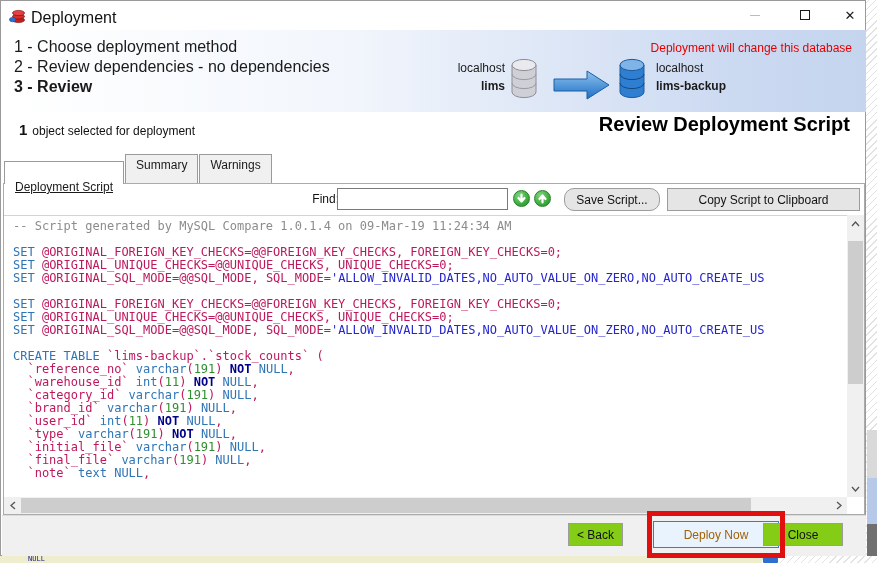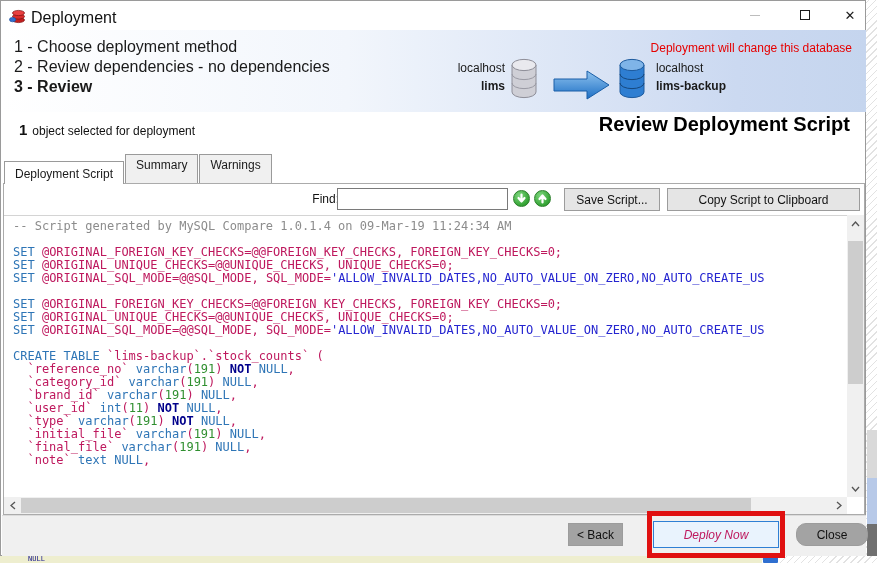--- a/index.html
+++ b/index.html
@@ -42,32 +42,32 @@
   .cyl-src { position:absolute; left:508px; top:28px; }
   .cyl-dst { position:absolute; left:616px; top:28px; }
   .flow-arrow { position:absolute; left:551px; top:40px; }
 
   .selected-line { position:absolute; left:18px; top:120px; font-size:12px; color:#111; }
   .selected-count { font-size:15px; font-weight:bold; margin-right:5px; }
   .page-title { position:absolute; right:15px; top:112px; font-size:20px; font-weight:bold; color:#000; }
 
   .tabs { position:absolute; left:3px; top:160px; height:23px; display:flex; align-items:flex-end; font-size:12px; color:#1a1a1a; }
   .tab { border:1px solid #9a9a9a; border-bottom:none; background:#f0f0f0; padding:3px 10px 3px 10px; height:30px; margin-right:1px; }
-  .tab.active { background:#ffffff; height:23px; padding-top:5px; position:relative; z-index:3; }
+  .tab.active { background:#ffffff; height:23px; padding-top:18px; position:relative; z-index:3;text-decoration:underline; }
 
   .panel { position:absolute; left:2px; top:182px; width:862px; height:332px; border:1px solid #ababab; background:#ffffff; }
   .find-label { position:absolute; left:275px; top:8px; width:60px; text-align:right; font-size:12px; color:#111; }
   .find-input { position:absolute; left:333px; top:4px; width:171px; height:22px; border:1px solid #7a7a7a; font-size:12px; padding:0 4px; background:#fff; }
   .find-circle { position:absolute; top:6px; width:17px; height:17px; border-radius:50%;
     background:radial-gradient(circle at 35% 30%, #7ed67e, #35a435 70%, #2a8c2a); border:1px solid #2a7f2a;
     display:flex; align-items:center; justify-content:center; }
   .find-next { left:509px; } .find-prev { left:530px; }
   .toolbar-btn { position:absolute; top:4px; height:23px; background:#e5e5e5; border:1px solid #9c9c9c;
     font-size:12px; color:#111; display:flex; align-items:center; justify-content:center; font-family:"Liberation Sans",sans-serif; }
-  .btn-save { left:560px; width:96px; }
+  .btn-save { left:560px; width:96px;border-radius:10px; }
   .btn-copy { left:663px; width:193px; }
 
   .script-area { position:absolute; left:0; top:31px; width:843px; height:282px; overflow:hidden;
     border-top:1px solid #d4d4d4; background:#fff; padding:4px 0 0 9px;
     font-family:"DejaVu Sans Mono",monospace; font-size:12px; }
   .code-line { height:13px; line-height:13px; white-space:pre; }
   .tk-cm { color:#8c8c8c; }
   .tk-kw { color:#2e75b6; }
   .tk-str { color:#2525d0; }
   .tk-num { color:#2f8f2f; }
@@ -76,27 +76,27 @@
 
   .vscroll { position:absolute; left:843px; top:31px; width:17px; height:282px; background:#f0f0f0; }
   .vthumb { position:absolute; left:1px; top:26px; width:15px; height:143px; background:#cdcdcd; }
   .hscroll { position:absolute; left:0; top:313px; width:843px; height:17px; background:#f0f0f0; }
   .hthumb { position:absolute; left:17px; top:1px; width:730px; height:15px; background:#cdcdcd; }
   .scroll-btn { position:absolute; width:17px; height:17px; display:flex; align-items:center; justify-content:center; }
   .v-up { top:0; left:0; } .v-down { bottom:0; left:0; }
   .h-left { left:0; top:0; } .h-right { right:0; top:0; }
 
   .bottombar { position:absolute; left:1px; top:514px; width:864px; height:41px; background:#f0f0f0; border-top:1px solid #dcdcdc; }
-  .dlg-btn { position:absolute; height:23px; background:#a3a3a3; border:1px solid #9c9c9c; font-size:12px; color:#111;
+  .dlg-btn { position:absolute; height:23px; background:#84cc16; border:1px solid #9c9c9c; font-size:12px; color:#111;
     display:flex; align-items:center; justify-content:center; font-family:"Liberation Sans",sans-serif; }
   .btn-back { left:567px; top:522px; width:55px; }
-  .btn-close-dlg { left:795px; top:522px; width:72px;border-radius:10px; }
+  .btn-close-dlg { left:762px; top:522px; width:80px; }
   .btn-deploy { position:absolute; left:652px; top:520px; width:126px; height:27px;
-    background:#e9f3fd; border:1px solid #2e7fd4; font-size:12px; color:#be185d;
-    display:flex; align-items:center; justify-content:center; font-family:"Liberation Sans",sans-serif;font-style:italic; }
+    background:#e9f3fd; border:1px solid #2e7fd4; font-size:12px; color:#a16207;
+    display:flex; align-items:center; justify-content:center; font-family:"Liberation Sans",sans-serif; }
   .annotation-rect { position:absolute; left:646px; top:510px; width:138px; height:47px;
     border:5px solid #e01010; pointer-events:none; z-index:20; }
 </style>
 </head>
 <body>
 
 <div class="screen">
 
   <div class="bg-editor-strip"><span>NULL</span></div>
   <div class="bg-doc-icon"></div>
@@ -204,20 +204,21 @@
           <div class="code-line"><span class="tk-kw">SET</span><span class="tk-pl"> @ORIGINAL_FOREIGN_KEY_CHECKS=@@FOREIGN_KEY_CHECKS, FOREIGN_KEY_CHECKS=0;</span></div>
           <div class="code-line"><span class="tk-kw">SET</span><span class="tk-pl"> @ORIGINAL_UNIQUE_CHECKS=@@UNIQUE_CHECKS, UNIQUE_CHECKS=0;</span></div>
           <div class="code-line"><span class="tk-kw">SET</span><span class="tk-pl"> @ORIGINAL_SQL_MODE=@@SQL_MODE, SQL_MODE=</span><span class="tk-str">'ALLOW_INVALID_DATES,NO_AUTO_VALUE_ON_ZERO,NO_AUTO_CREATE_US</span></div>
           <div class="code-line"></div>
           <div class="code-line"><span class="tk-kw">SET</span><span class="tk-pl"> @ORIGINAL_FOREIGN_KEY_CHECKS=@@FOREIGN_KEY_CHECKS, FOREIGN_KEY_CHECKS=0;</span></div>
           <div class="code-line"><span class="tk-kw">SET</span><span class="tk-pl"> @ORIGINAL_UNIQUE_CHECKS=@@UNIQUE_CHECKS, UNIQUE_CHECKS=0;</span></div>
           <div class="code-line"><span class="tk-kw">SET</span><span class="tk-pl"> @ORIGINAL_SQL_MODE=@@SQL_MODE, SQL_MODE=</span><span class="tk-str">'ALLOW_INVALID_DATES,NO_AUTO_VALUE_ON_ZERO,NO_AUTO_CREATE_US</span></div>
           <div class="code-line"></div>
           <div class="code-line"><span class="tk-kw">CREATE TABLE</span><span class="tk-pl"> `lims-backup`.`stock_counts` (</span></div>
           <div class="code-line"><span class="tk-pl">  `reference_no` </span><span class="tk-kw">varchar</span><span class="tk-pl">(</span><span class="tk-num">191</span><span class="tk-pl">) </span><span class="tk-not">NOT</span><span class="tk-pl"> </span><span class="tk-kw">NULL</span><span class="tk-pl">,</span></div>
+          <div class="code-line"><span class="tk-pl">  `warehouse_id` </span><span class="tk-kw">int</span><span class="tk-pl">(</span><span class="tk-num">11</span><span class="tk-pl">) </span><span class="tk-not">NOT</span><span class="tk-pl"> </span><span class="tk-kw">NULL</span><span class="tk-pl">,</span></div>
           <div class="code-line"><span class="tk-pl">  `category_id` </span><span class="tk-kw">varchar</span><span class="tk-pl">(</span><span class="tk-num">191</span><span class="tk-pl">) </span><span class="tk-kw">NULL</span><span class="tk-pl">,</span></div>
           <div class="code-line"><span class="tk-pl">  `brand_id` </span><span class="tk-kw">varchar</span><span class="tk-pl">(</span><span class="tk-num">191</span><span class="tk-pl">) </span><span class="tk-kw">NULL</span><span class="tk-pl">,</span></div>
           <div class="code-line"><span class="tk-pl">  `user_id` </span><span class="tk-kw">int</span><span class="tk-pl">(</span><span class="tk-num">11</span><span class="tk-pl">) </span><span class="tk-not">NOT</span><span class="tk-pl"> </span><span class="tk-kw">NULL</span><span class="tk-pl">,</span></div>
           <div class="code-line"><span class="tk-pl">  `type` </span><span class="tk-kw">varchar</span><span class="tk-pl">(</span><span class="tk-num">191</span><span class="tk-pl">) </span><span class="tk-not">NOT</span><span class="tk-pl"> </span><span class="tk-kw">NULL</span><span class="tk-pl">,</span></div>
           <div class="code-line"><span class="tk-pl">  `initial_file` </span><span class="tk-kw">varchar</span><span class="tk-pl">(</span><span class="tk-num">191</span><span class="tk-pl">) </span><span class="tk-kw">NULL</span><span class="tk-pl">,</span></div>
           <div class="code-line"><span class="tk-pl">  `final_file` </span><span class="tk-kw">varchar</span><span class="tk-pl">(</span><span class="tk-num">191</span><span class="tk-pl">) </span><span class="tk-kw">NULL</span><span class="tk-pl">,</span></div>
           <div class="code-line"><span class="tk-pl">  `note` </span><span class="tk-kw">text</span><span class="tk-pl"> </span><span class="tk-kw">NULL</span><span class="tk-pl">,</span></div>
         </div>
 
       <div class="vscroll">

